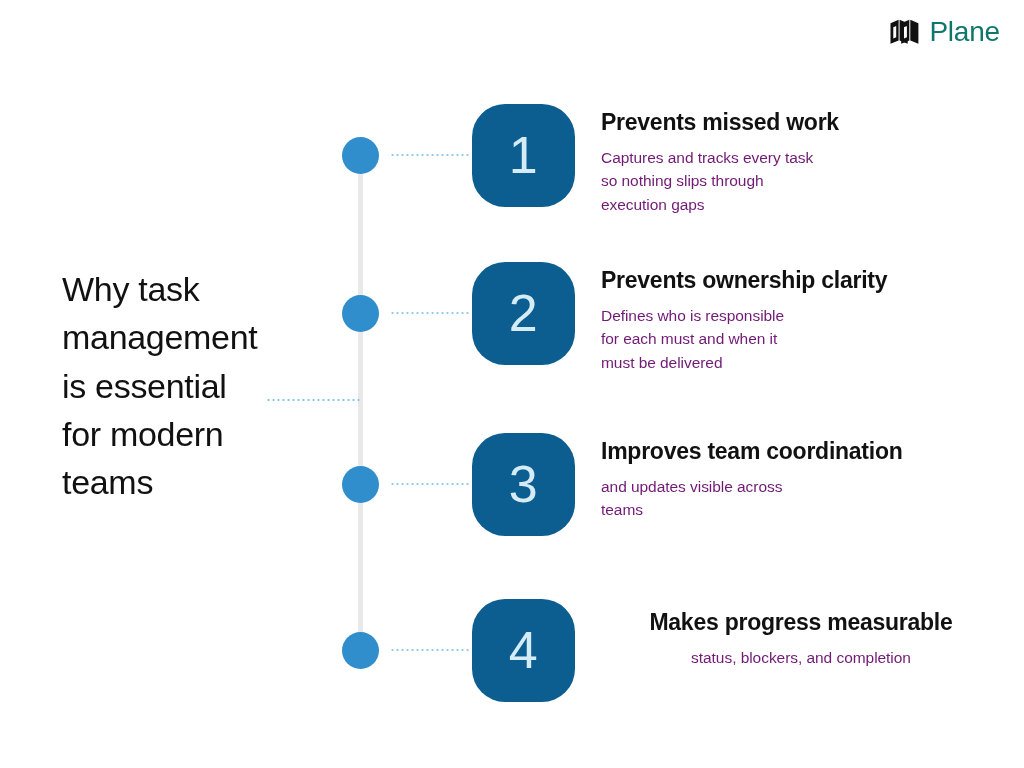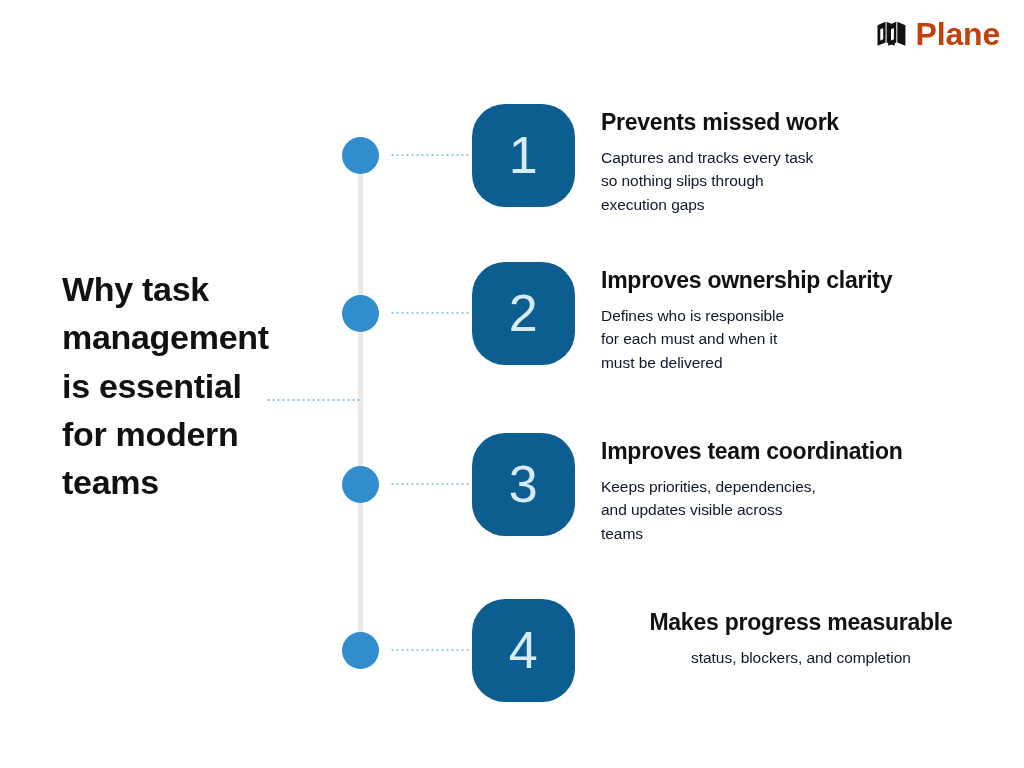--- a/index.html
+++ b/index.html
@@ -29,35 +29,35 @@
     display: flex;
     align-items: center;
     gap: 9px;
   }
   .brand-mark {
     display: block;
     width: 30px;
     height: 26px;
   }
   .brand-name {
-    font-size: 32px;
-    font-weight: 700;
-    color: #c2410c;
+    font-size: 28px;
+    font-weight: 400;
+    color: #0f766e;
     letter-spacing: -0.2px;
     line-height: 1;
   }
 
   
   .headline {
     position: absolute;
     left: 62px;
     top: 265px;
     width: 280px;
     font-size: 34px;
-    font-weight: 700;
+    font-weight: 400;
     line-height: 1.42;
     color: #111111;
     letter-spacing: -0.3px;
   }
   .headline .hl-line { display: block; white-space: nowrap; }
 
   
   .spine {
     position: absolute;
     left: 358px;
@@ -142,21 +142,21 @@
     font-weight: 600;
     color: #111111;
     line-height: 1.2;
     letter-spacing: -0.25px;
     margin-bottom: 9px;
     white-space: nowrap;
   }
   .copy-body {
     font-size: 15.5px;
     font-weight: 400;
-    color: #0f172a;
+    color: #701a75;
     line-height: 1.53;
     letter-spacing: -0.05px;
   }
   .copy-body span { display: block; white-space: nowrap; }
 
   
   .row-1 { top: 155px; }
   .row-2 { top: 313px; }
   .row-3 { top: 484px; }
   .row-4 { top: 650px; }
@@ -210,39 +210,38 @@
     </div>
   </div>
 
   <div class="row row-2">
     <div class="dot"></div>
     <div class="connector"></div>
     <div class="badge">
       <span class="badge-num">2</span>
     </div>
     <div class="copy">
-      <div class="copy-title">Improves ownership clarity</div>
+      <div class="copy-title">Prevents ownership clarity</div>
       <div class="copy-body">
         <span>Defines who is responsible</span>
         <span>for each must and when it</span>
         <span>must be delivered</span>
       </div>
     </div>
   </div>
 
   <div class="row row-3">
     <div class="dot"></div>
     <div class="connector"></div>
     <div class="badge">
       <span class="badge-num">3</span>
     </div>
     <div class="copy">
       <div class="copy-title">Improves team coordination</div>
       <div class="copy-body">
-        <span>Keeps priorities, dependencies,</span>
         <span>and updates visible across</span>
         <span>teams</span>
       </div>
     </div>
   </div>
 
   <div class="row row-4">
     <div class="dot"></div>
     <div class="connector"></div>
     <div class="badge">

